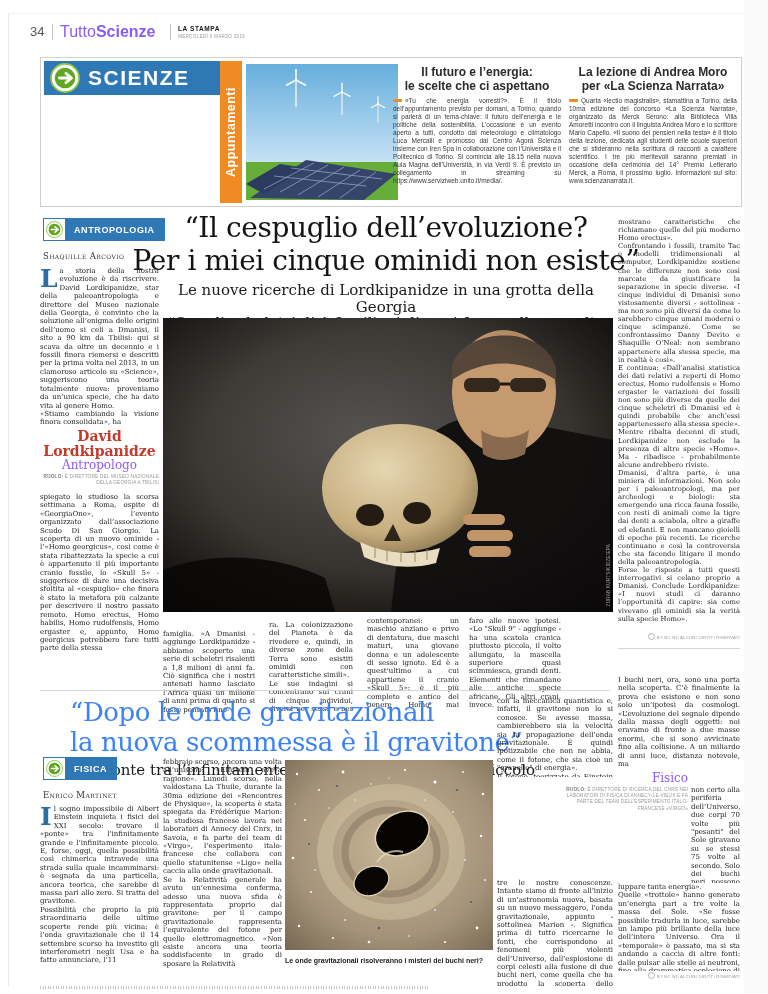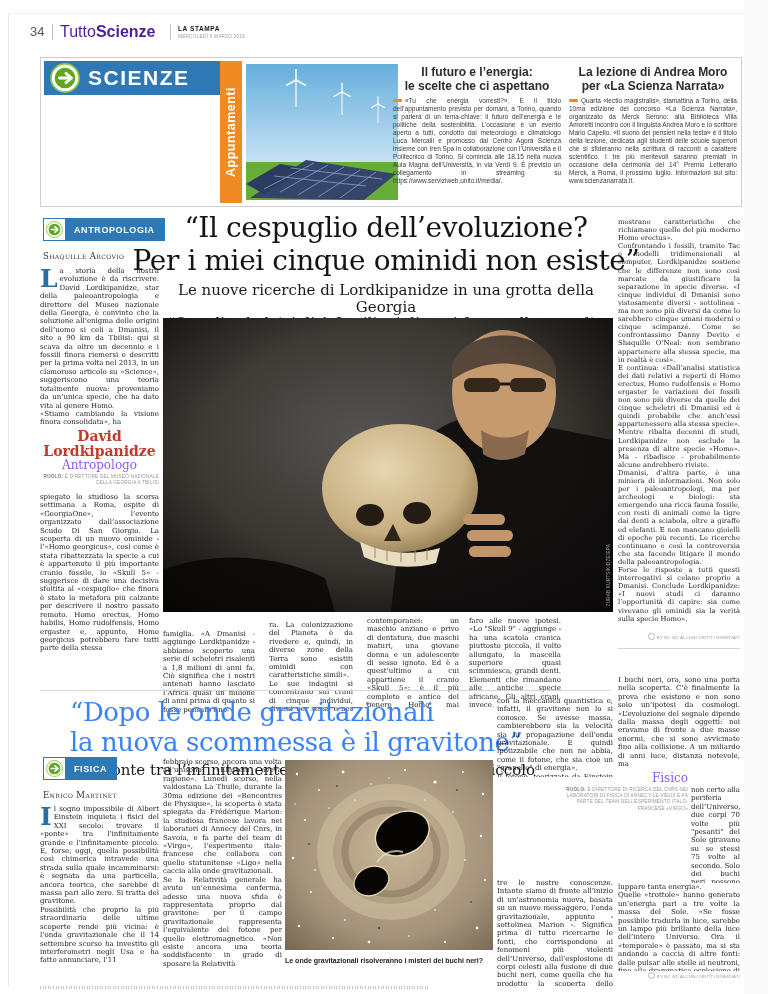--- a/index.html
+++ b/index.html
@@ -2,21 +2,21 @@
 <html lang="it"><head>
 <meta charset="utf-8">
 <style>
   html,body{margin:0;padding:0;background:#fafafa;}
   #page{position:relative;width:744px;height:994px;background:#fff;overflow:hidden;
         font-family:"DejaVu Serif",serif;}
   .abs{position:absolute;}
   .scanline{background:#e6e6e3;}
   
   .pagenum{font:13px "Liberation Sans",sans-serif;color:#555;}
-  .brand{font:16px "Liberation Sans",sans-serif;color:#4c1d95;}
+  .brand{font:16px "Liberation Sans",sans-serif;color:#8b5cf6;}
   .brand b{font-weight:bold;}
   .vdiv{width:1px;background:#c4c4c4;}
   .masth{font:bold 6.5px "Liberation Sans",sans-serif;color:#1a1a1a;letter-spacing:.6px;}
   .mdate{font:4.6px "Liberation Sans",sans-serif;color:#9a9a9a;letter-spacing:.3px;}
   
   .bannerbox{border:1px solid #cfcfcd;}
   .bluebar{background:#2e78b6;display:flex;align-items:center;}
   .scienze{font:bold 21px "Liberation Sans",sans-serif;color:#fff;letter-spacing:1.5px;margin-left:8px;}
   .orange{background:#ef8b22;display:flex;align-items:center;justify-content:center;}
   .vtext{writing-mode:vertical-rl;transform:rotate(180deg);

